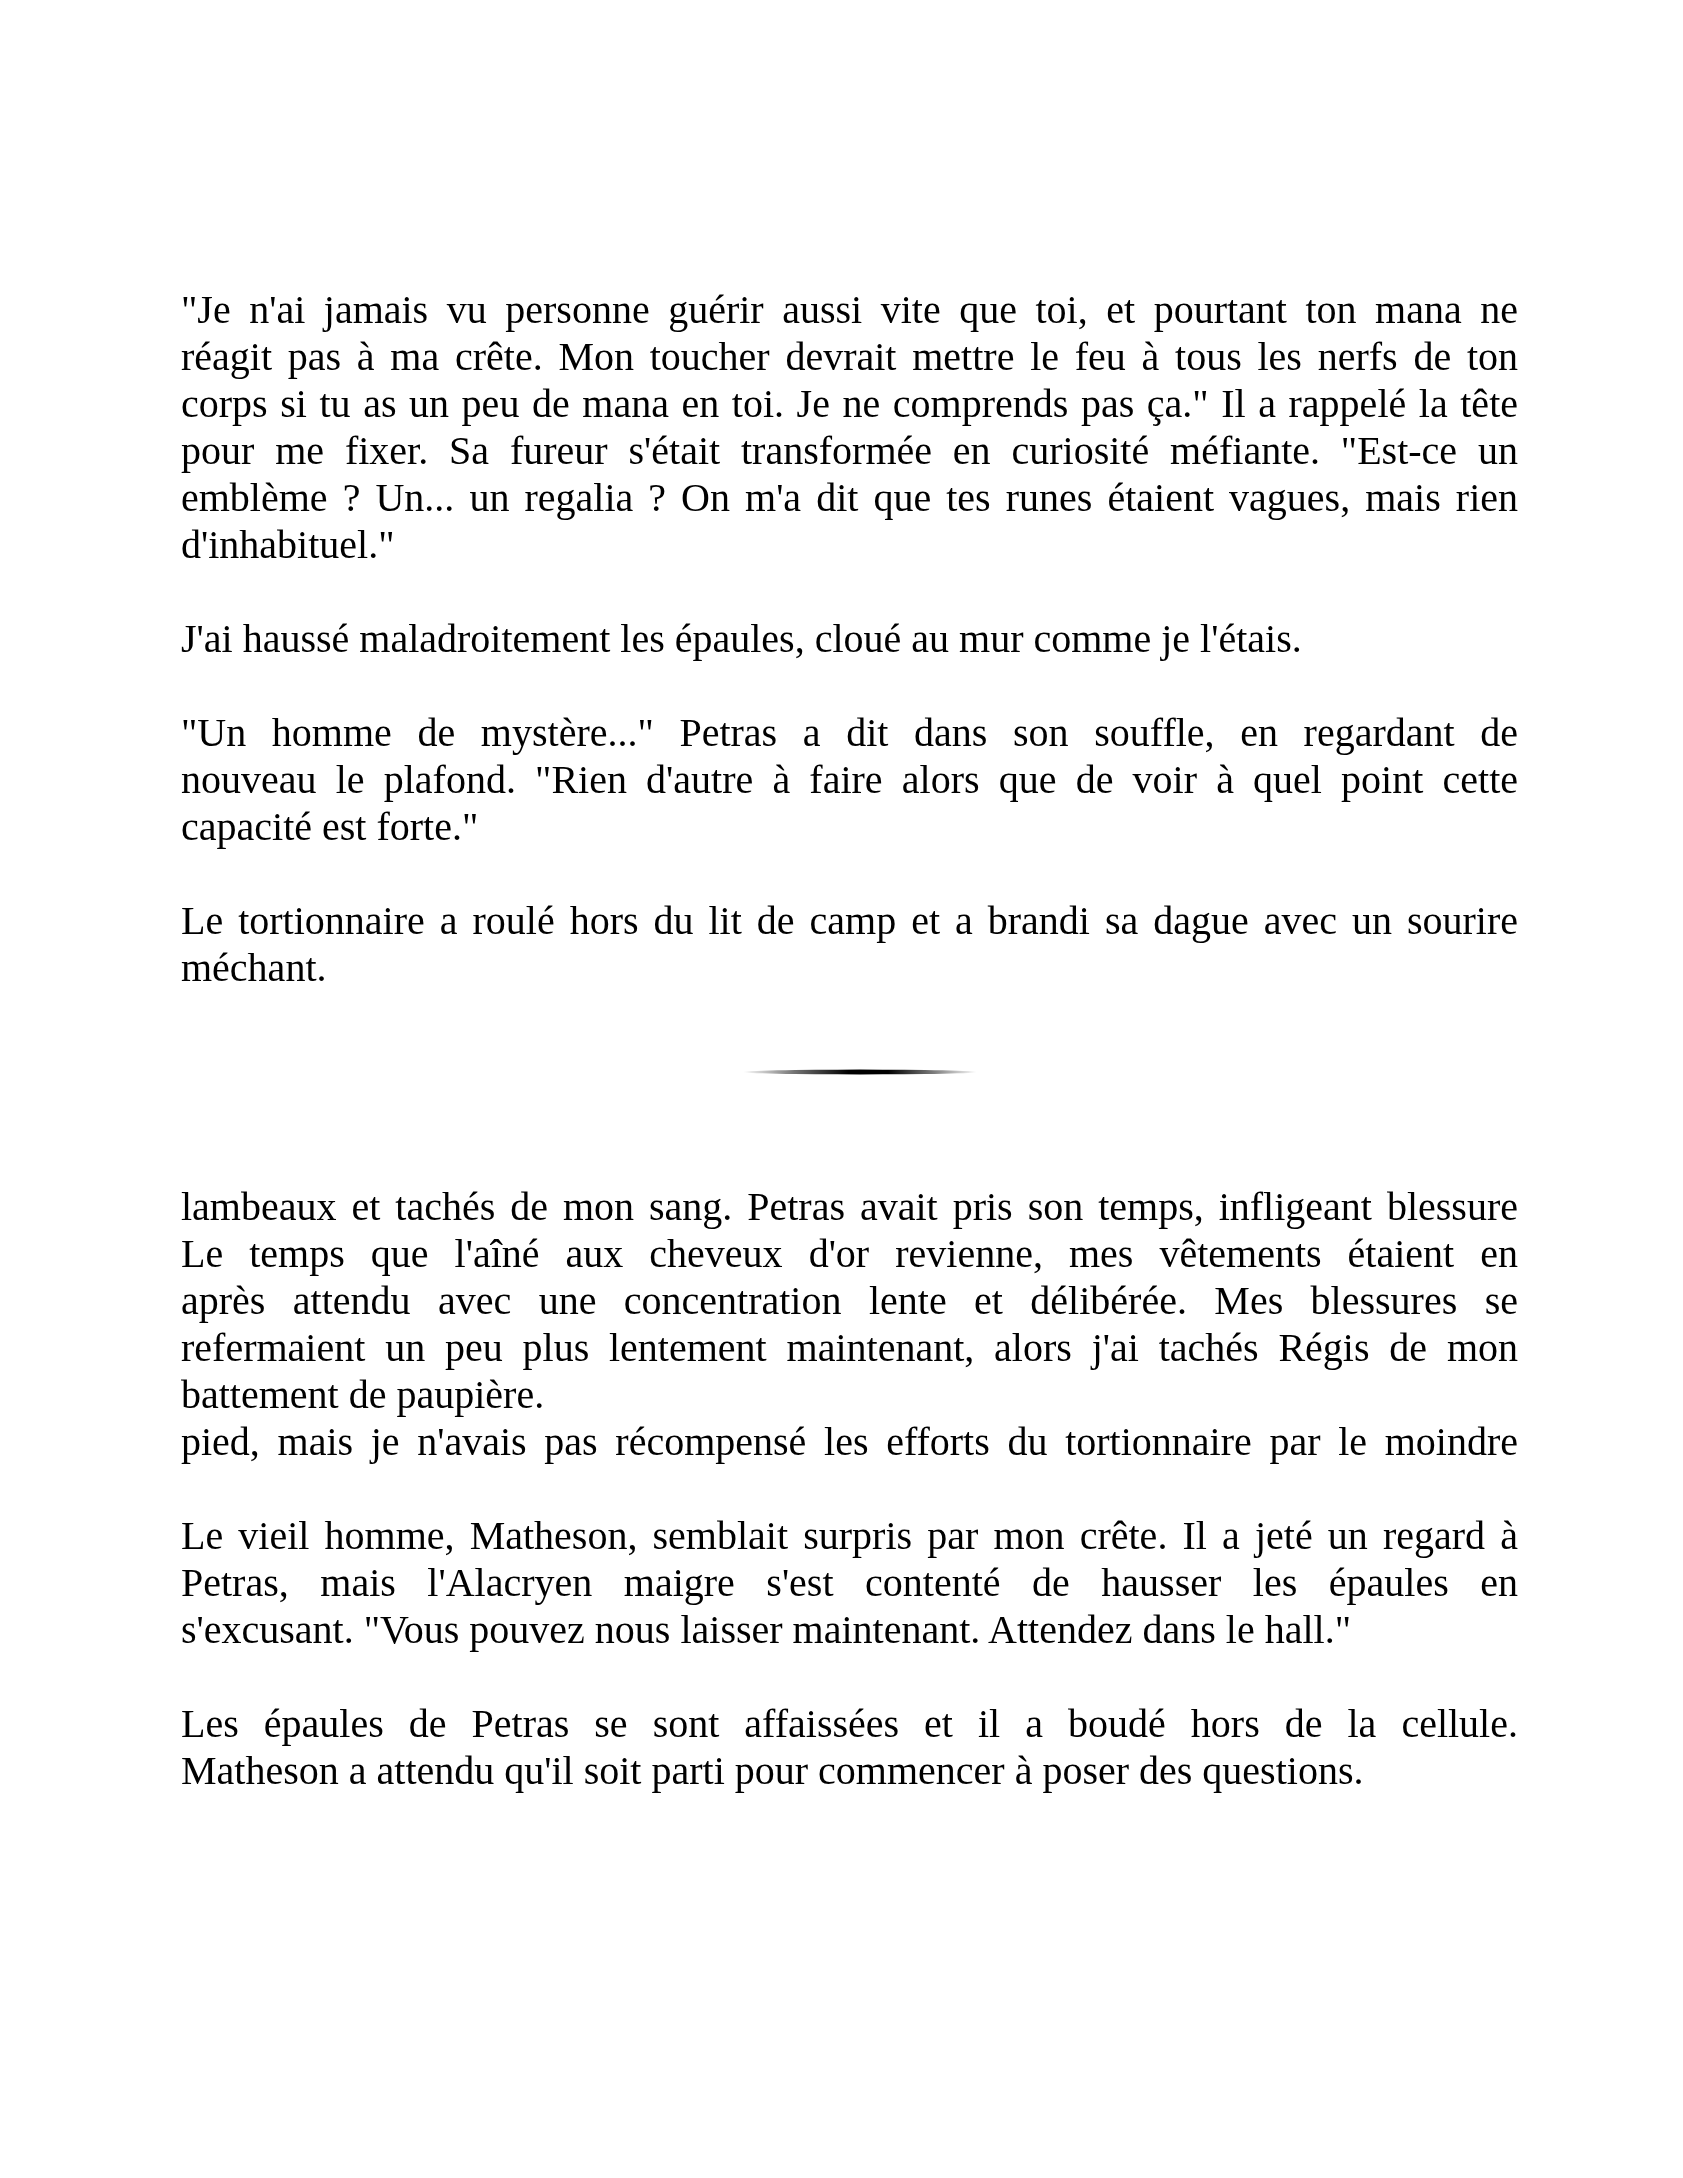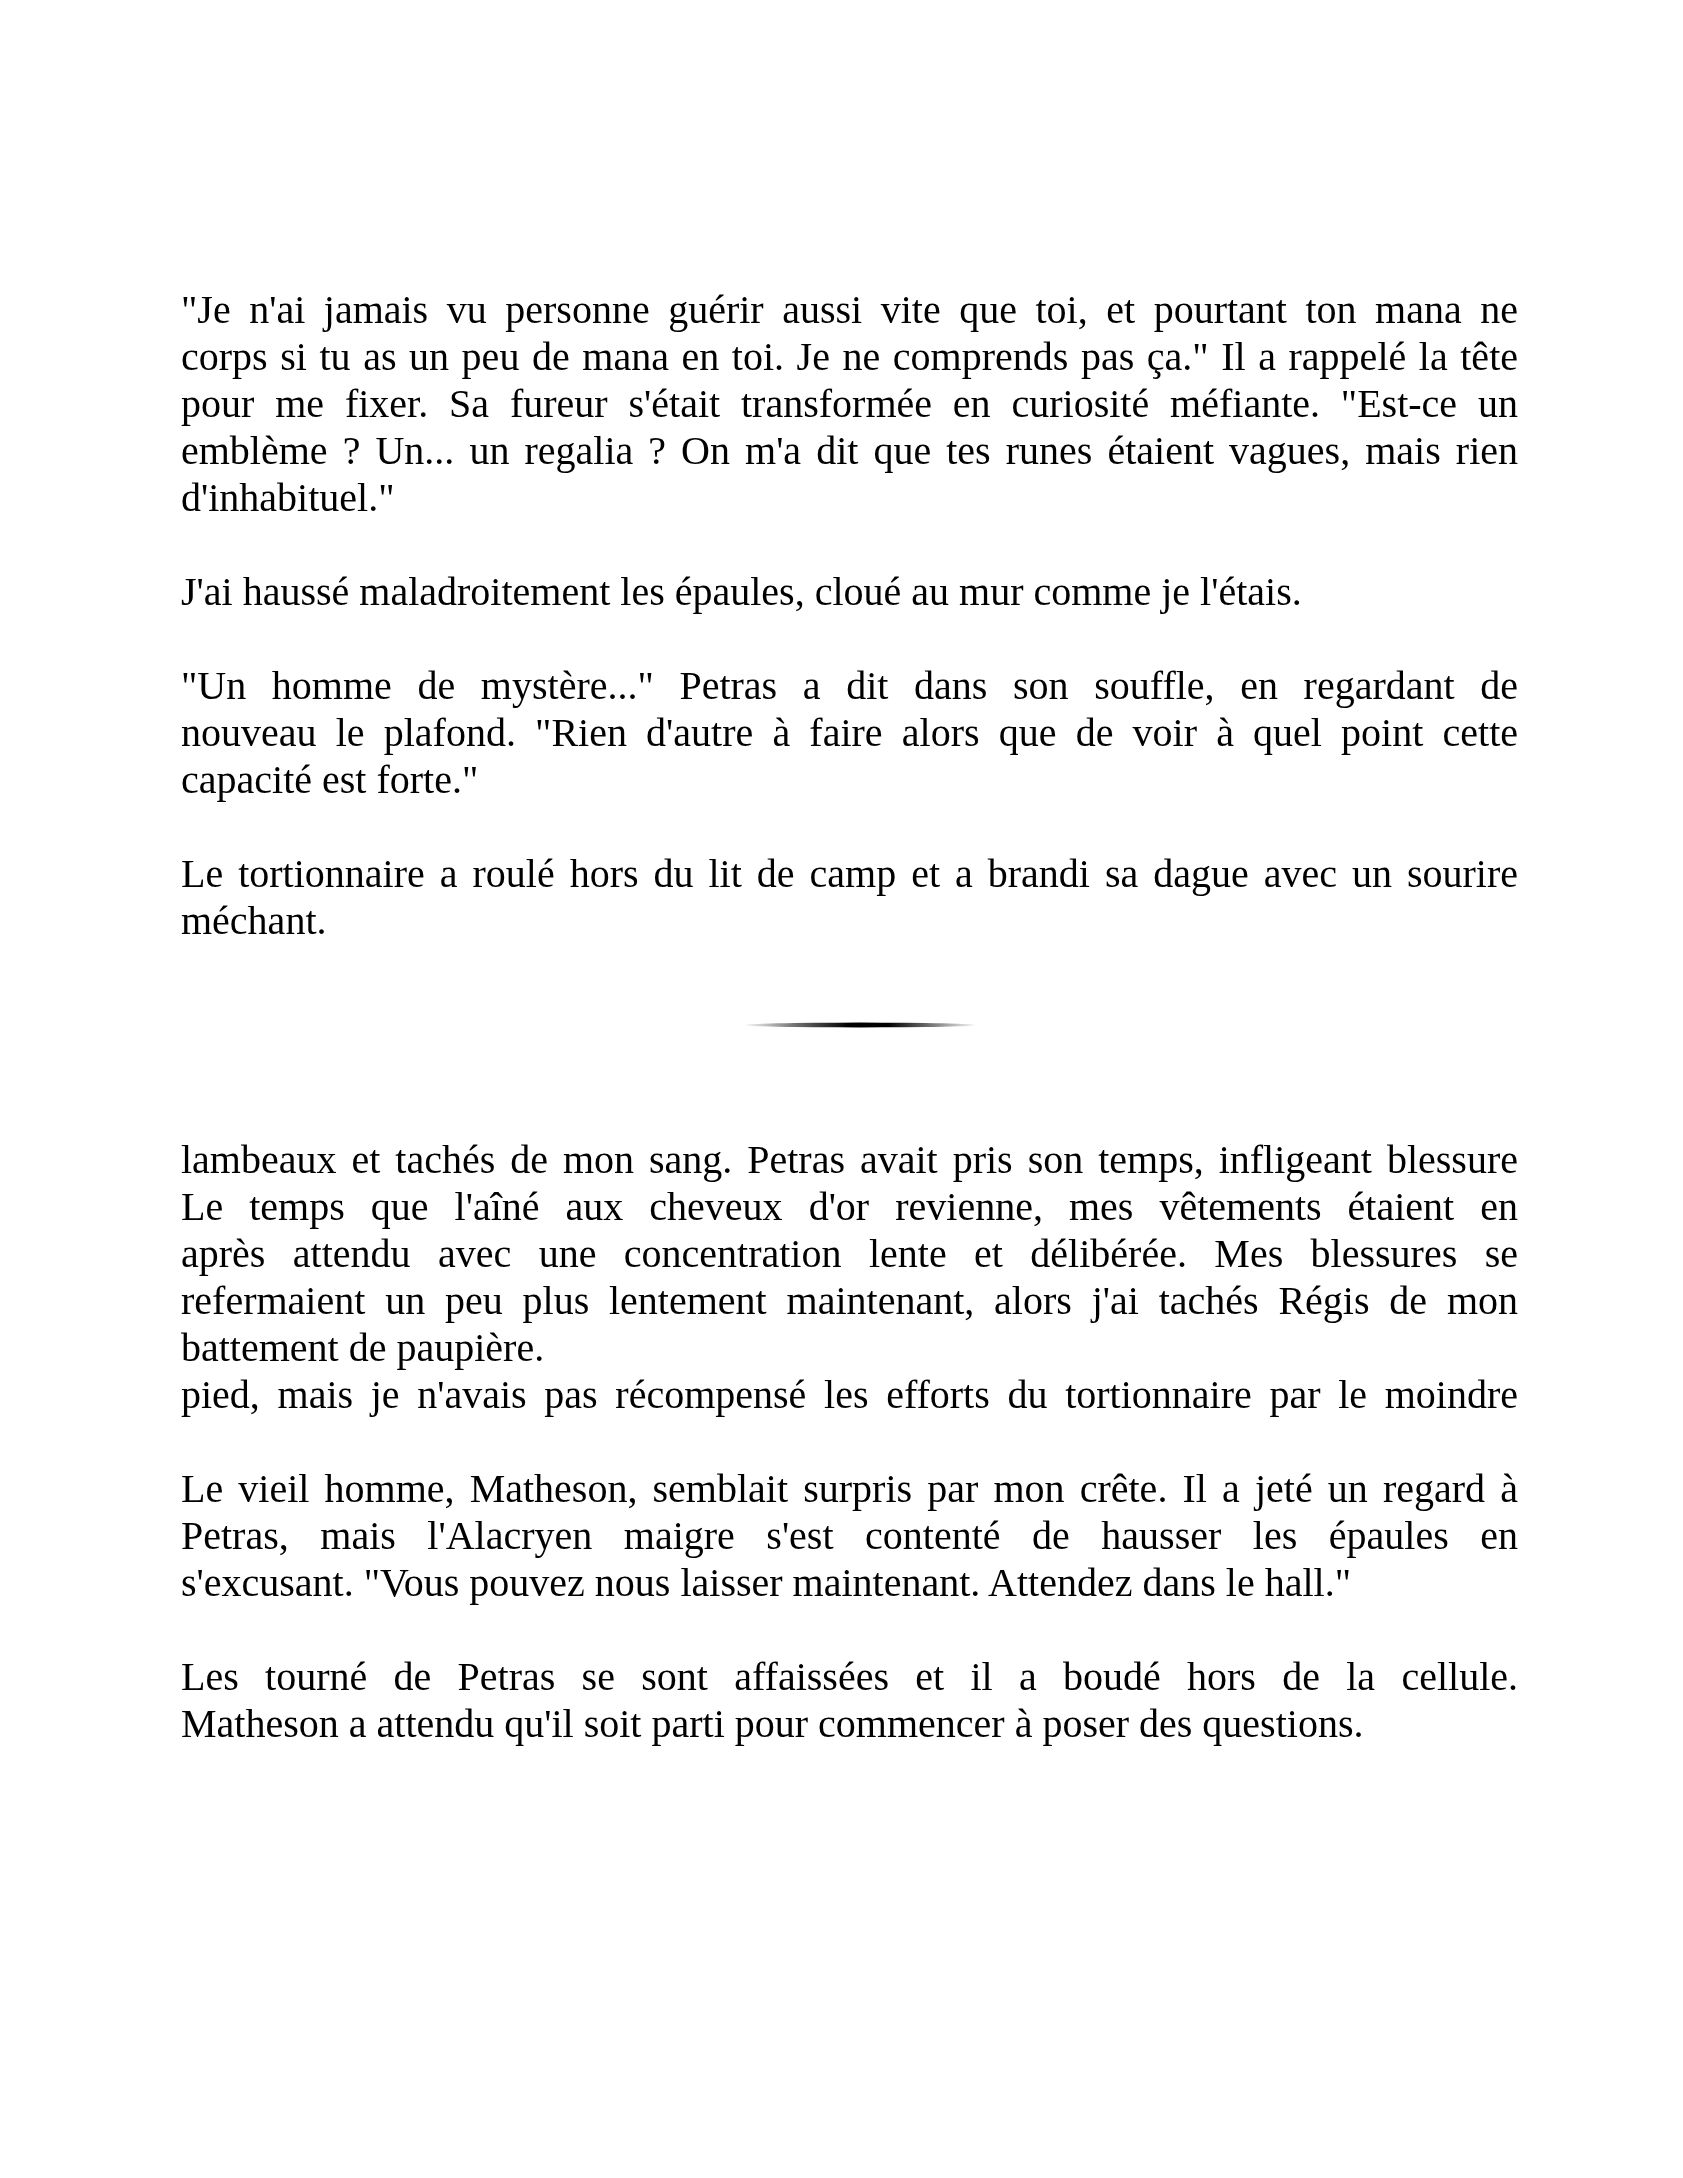--- a/index.html
+++ b/index.html
@@ -48,20 +48,21 @@
     vertical-align: top;
   }
 </style>
 </head>
 <body>
 
 <div class="page">
 
   <p class="para">
     <span class="line">"Je n'ai jamais vu personne guérir aussi vite que toi, et pourtant ton mana ne</span>
+    <span class="line">réagit pas à ma crête. Mon toucher devrait mettre le feu à tous les nerfs de ton</span>
     <span class="line">corps si tu as un peu de mana en toi. Je ne comprends pas ça." Il a rappelé la tête</span>
     <span class="line">pour me fixer. Sa fureur s'était transformée en curiosité méfiante. "Est-ce un</span>
     <span class="line">emblème ? Un... un regalia ? On m'a dit que tes runes étaient vagues, mais rien</span>
     <span class="line last">d'inhabituel."</span>
   </p>
 
   <p class="para">
     <span class="line last">J'ai haussé maladroitement les épaules, cloué au mur comme je l'étais.</span>
   </p>
 
@@ -101,18 +102,18 @@
     <span class="line">pied, mais je n'avais pas récompensé les efforts du tortionnaire par le moindre</span>
   </p>
 
   <p class="para">
     <span class="line">Le vieil homme, Matheson, semblait surpris par mon crête. Il a jeté un regard à</span>
     <span class="line">Petras, mais l'Alacryen maigre s'est contenté de hausser les épaules en</span>
     <span class="line last">s'excusant. "Vous pouvez nous laisser maintenant. Attendez dans le hall."</span>
   </p>
 
   <p class="para">
-    <span class="line">Les tourné de Petras se sont affaissées et il a boudé hors de la cellule.</span>
+    <span class="line">Les épaules de Petras se sont affaissées et il a boudé hors de la cellule.</span>
     <span class="line last">Matheson a attendu qu'il soit parti pour commencer à poser des questions.</span>
   </p>
 
 </div>
 
 
 </body></html>

